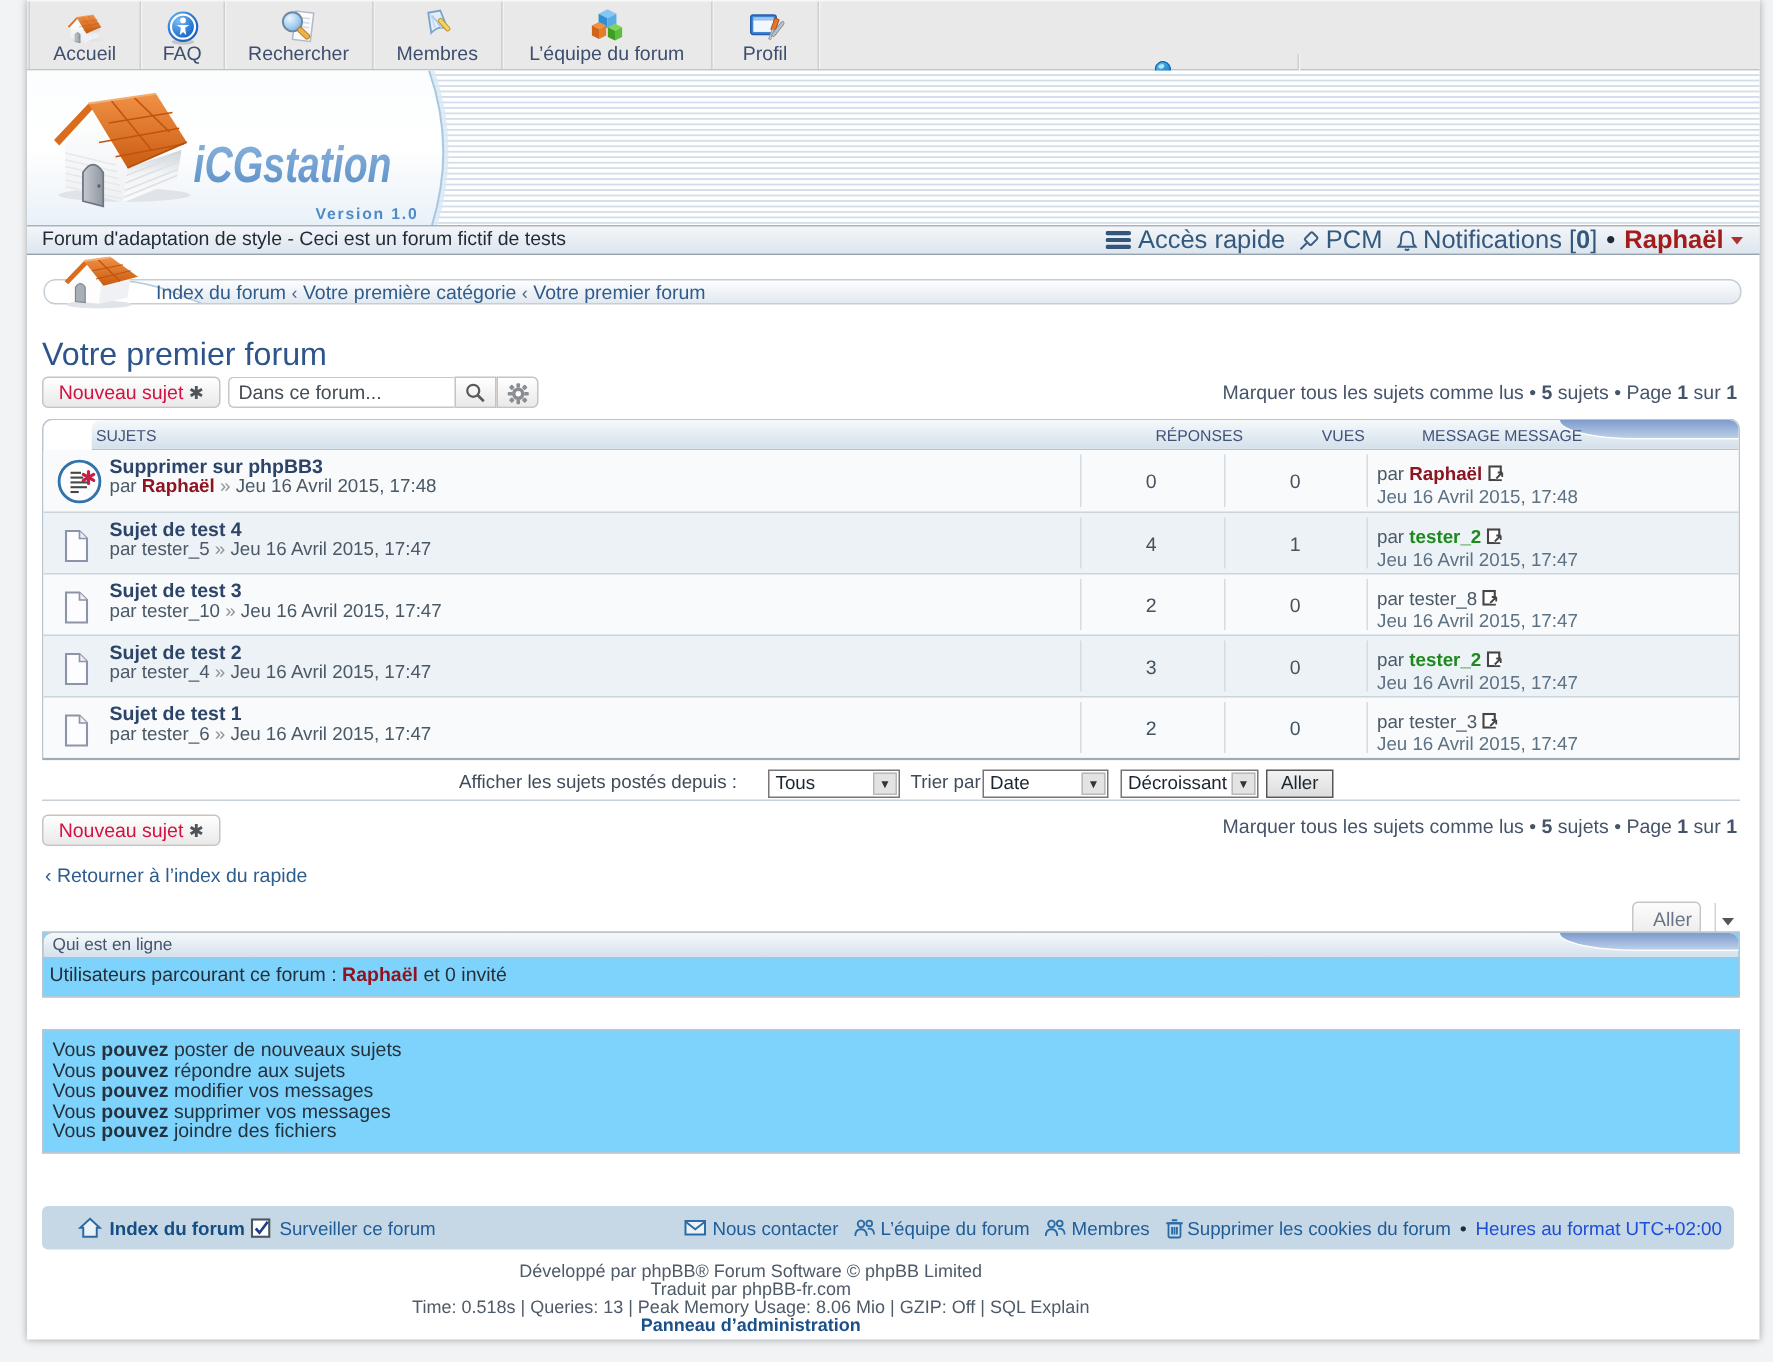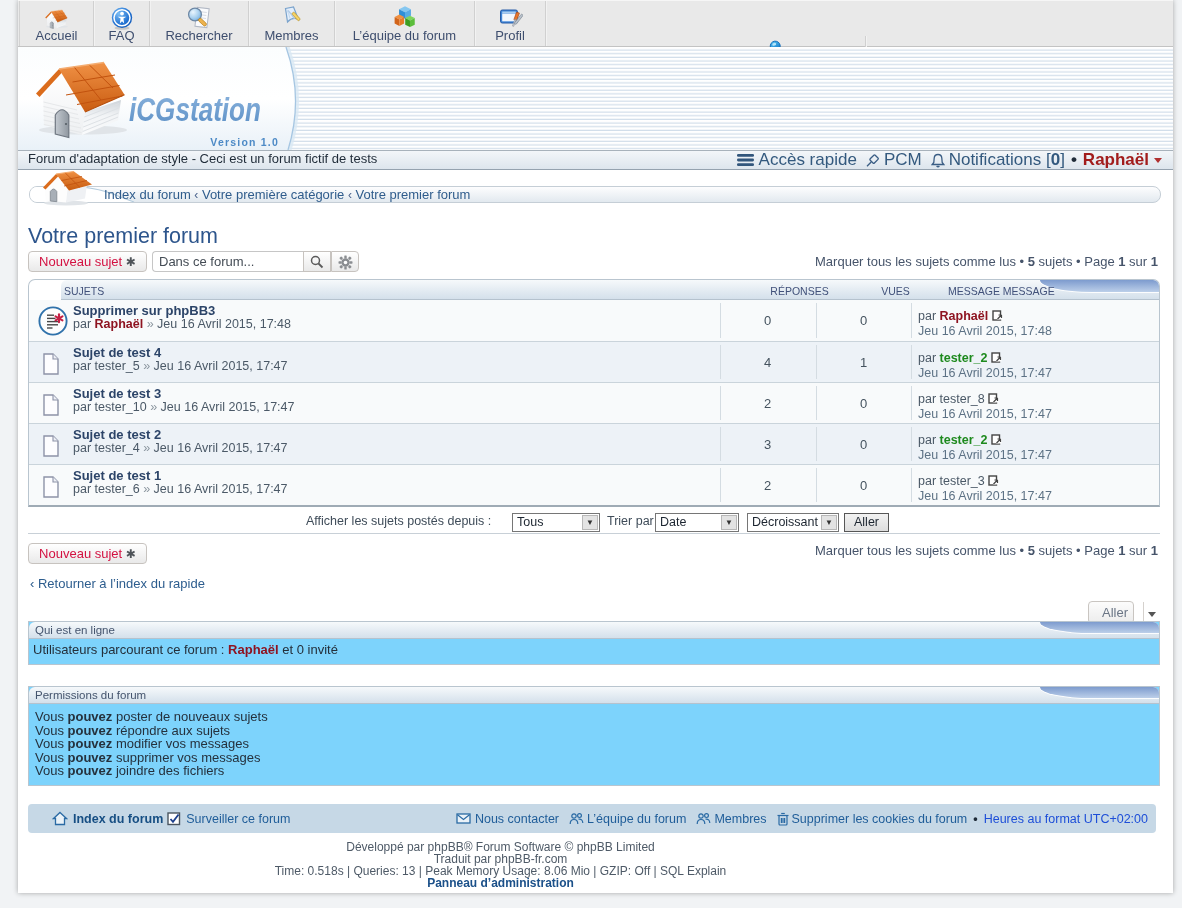--- a/index.html
+++ b/index.html
@@ -487,21 +487,20 @@
   <div id="jumpbtn">
       <span class="t">Aller à</span>
       <span class="sep"></span>
       <span class="ar"></span>
     </div>
   <div class="panel" id="whoPanel">
     <div class="phead"><div class="sw"></div>Qui est en ligne</div>
     <div class="pbody">Utilisateurs parcourant ce forum : <span class="rname">Raphaël</span> et 0 invité</div>
   </div>
   <div class="panel" id="permPanel">
-    <div class="phead"><div class="sw"></div>Permissions du forum</div>
     <div class="pbody">Vous <b>pouvez</b> poster de nouveaux sujets<br>Vous <b>pouvez</b> répondre aux sujets<br>Vous <b>pouvez</b> modifier vos messages<br>Vous <b>pouvez</b> supprimer vos messages<br>Vous <b>pouvez</b> joindre des fichiers</div>
   </div>
   <div id="bnav">
     <div class="lft">
       <svg width="16" height="15" viewBox="0 0 16 15" style="margin-right:5px;">
           <path d="M8 1.5 L14.5 7.5 L12.5 7.5 L12.5 13.5 L3.5 13.5 L3.5 7.5 L1.5 7.5 Z" fill="#eaf2f8" stroke="#2a6aa4" stroke-width="1.3"></path>
         </svg>
       <b class="idx">Index du forum</b>
       <svg width="14" height="14" viewBox="0 0 14 14" style="margin:0 5px 0 4px;">
           <rect x="1" y="1" width="11.5" height="11.5" fill="#fff" stroke="#4a5560" stroke-width="1.4"></rect>

